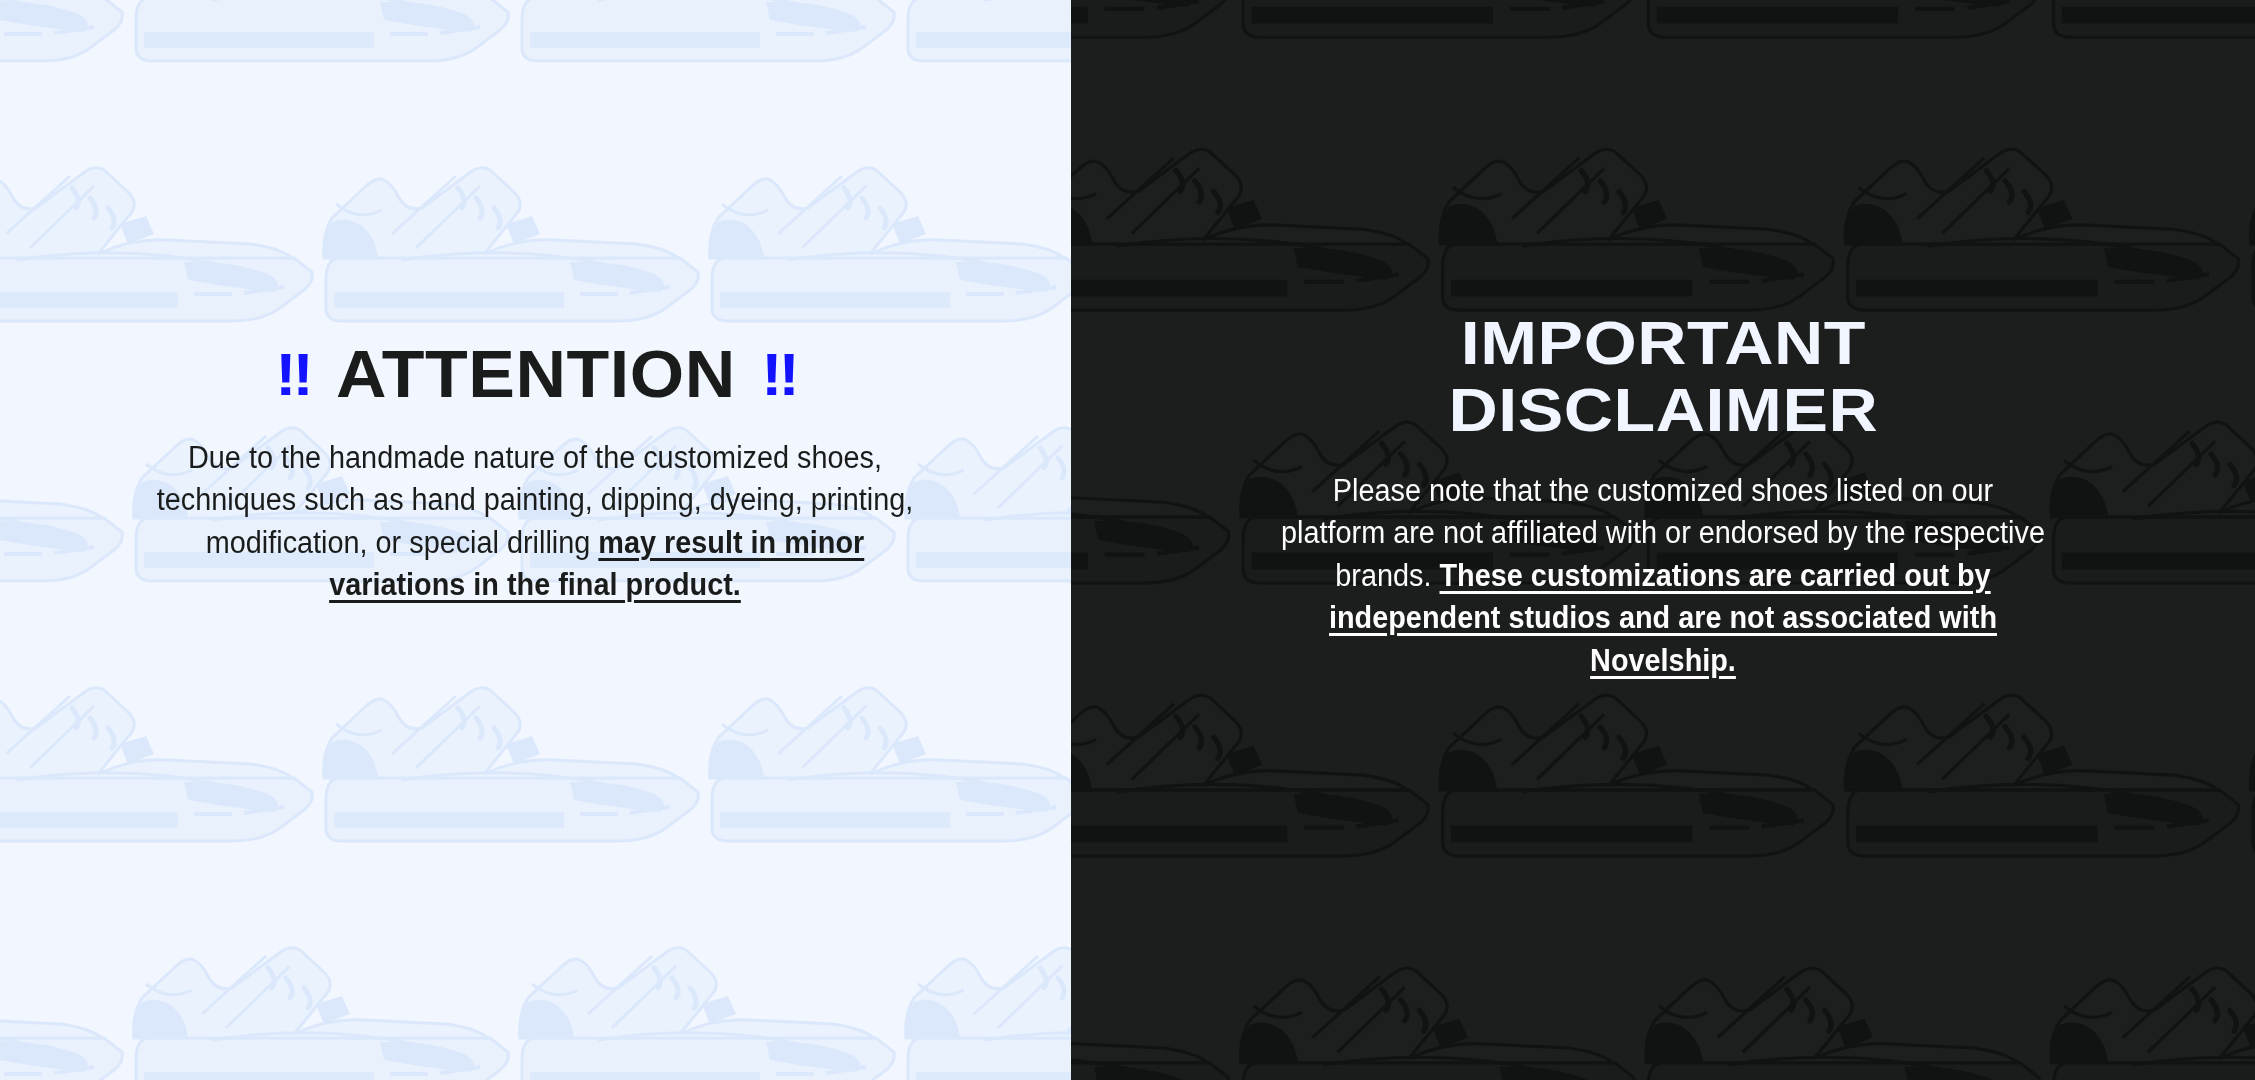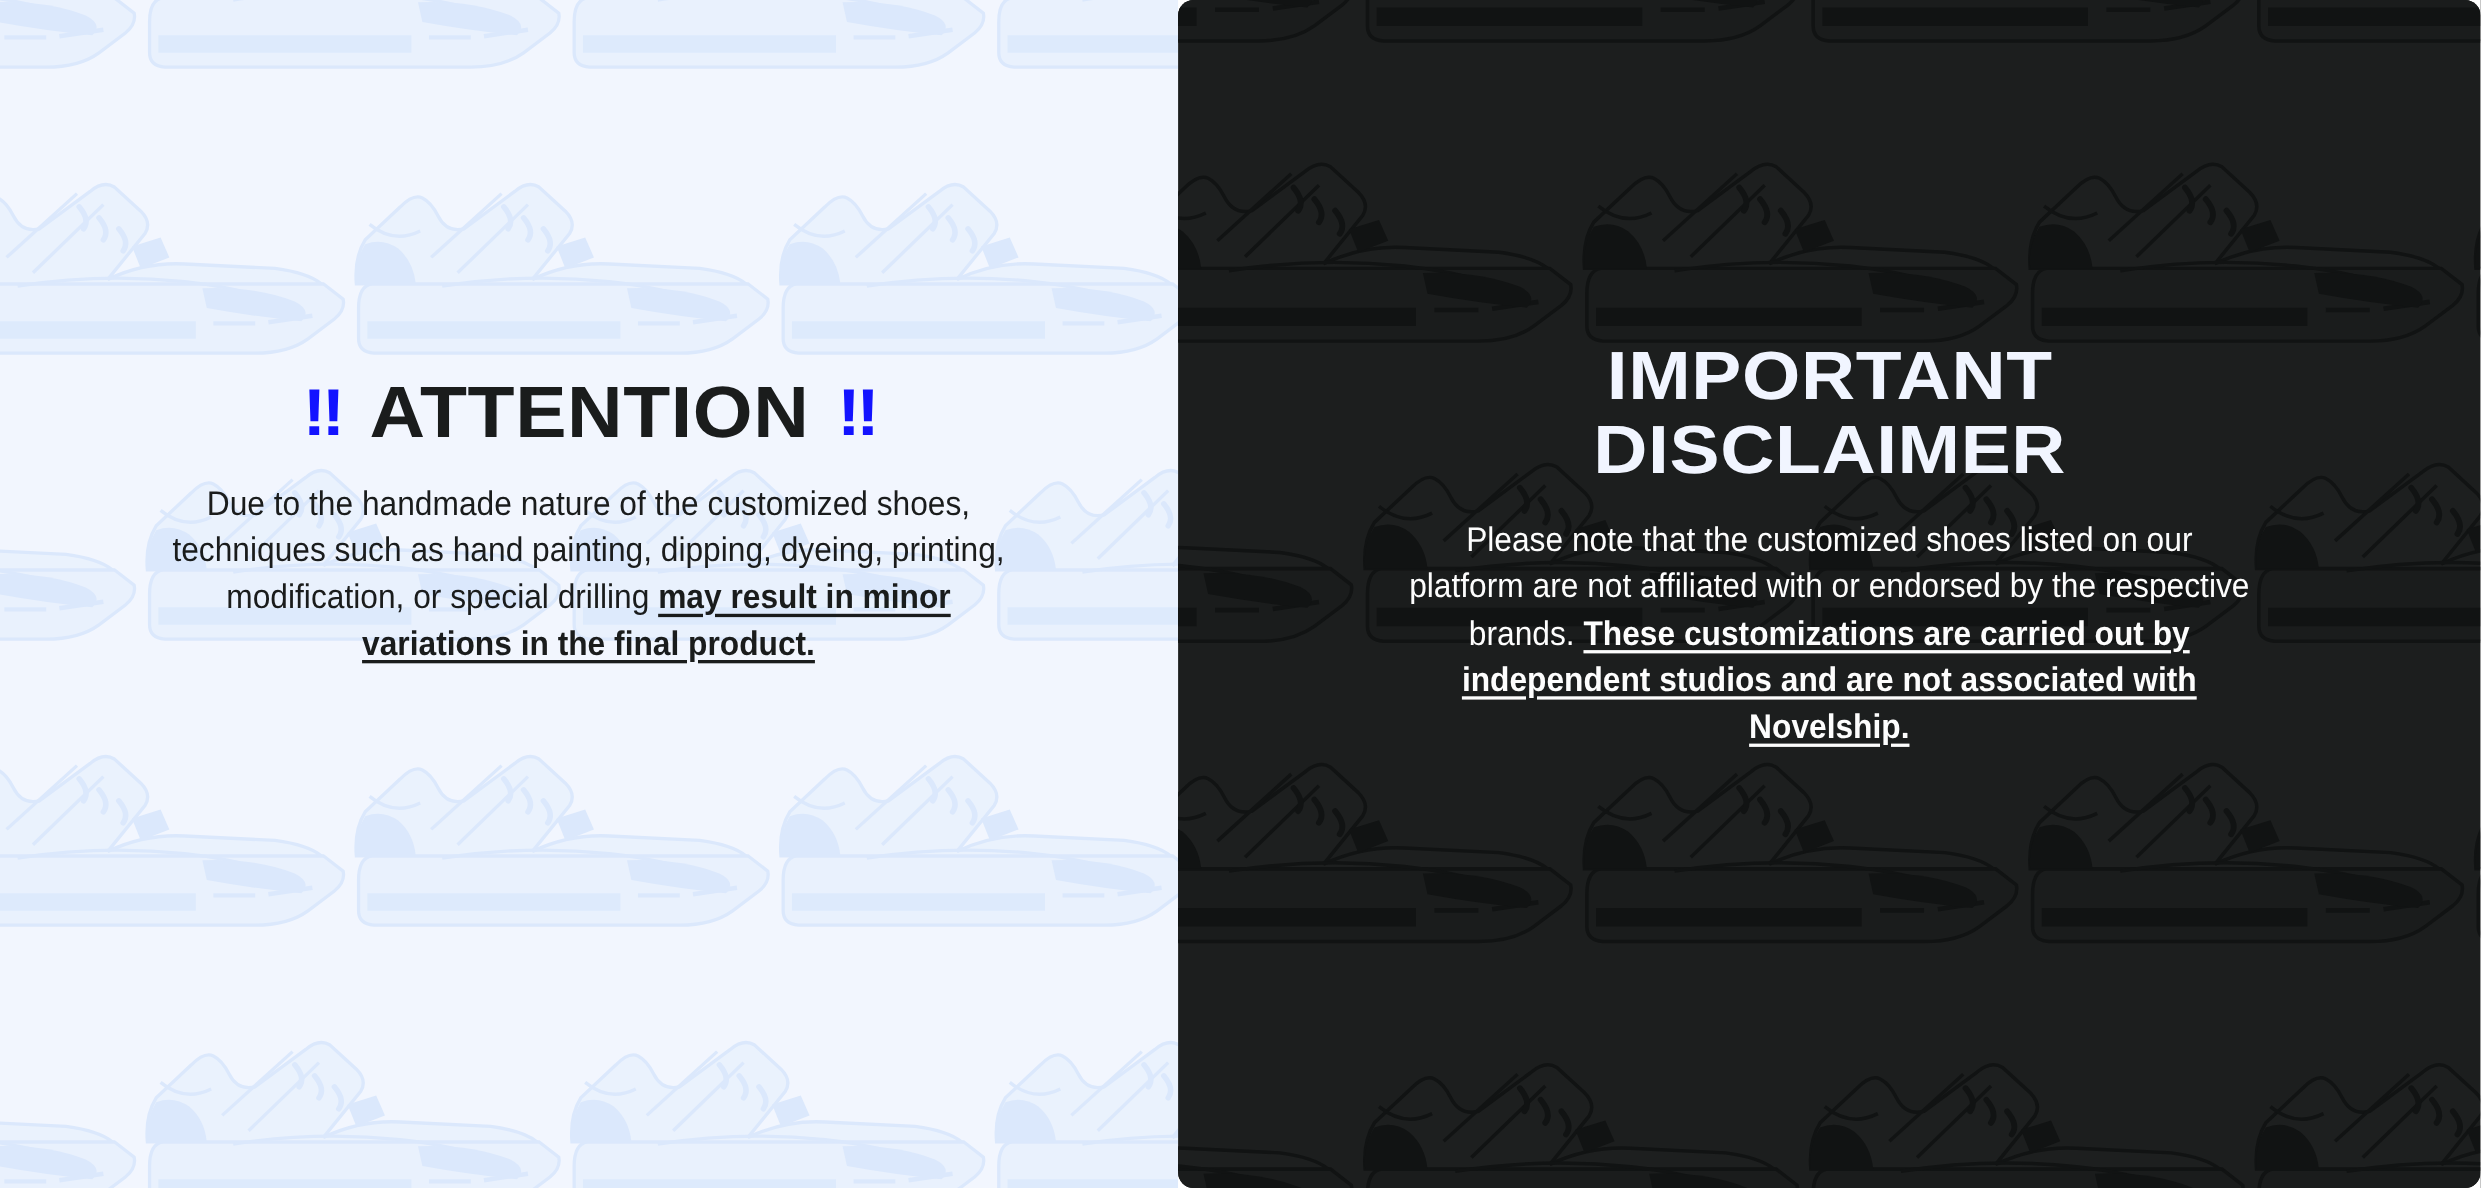--- a/index.html
+++ b/index.html
@@ -27,21 +27,20 @@
     height: 1080px;
     overflow: hidden;
   }
   .panel-light {
     width: 1127px;
     background: #f2f6fe;
   }
   .panel-dark {
     width: 1246px;
     background: #1c1e1e;
-    border-radius: 14px;
   }
 
   
   .pattern {
     position: absolute;
     inset: 0;
     pointer-events: none;
   }
   .pattern svg {
     display: block;

